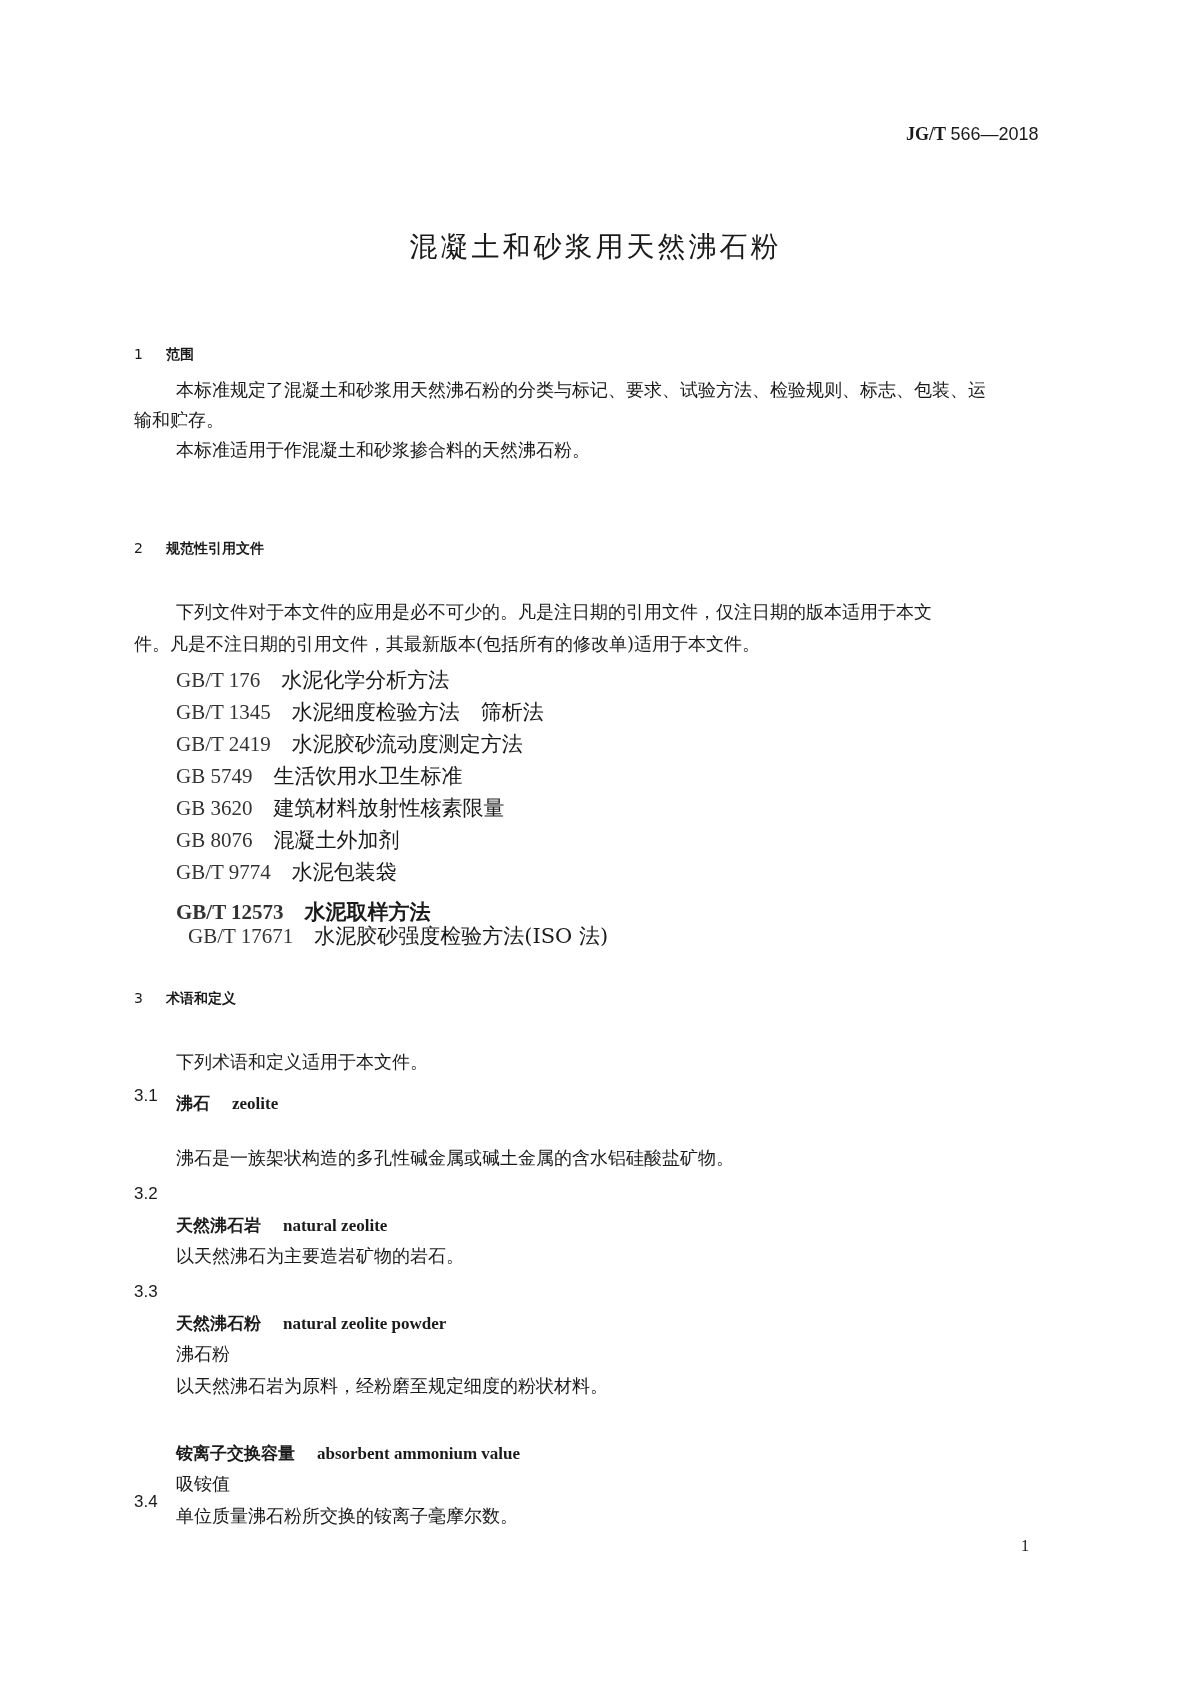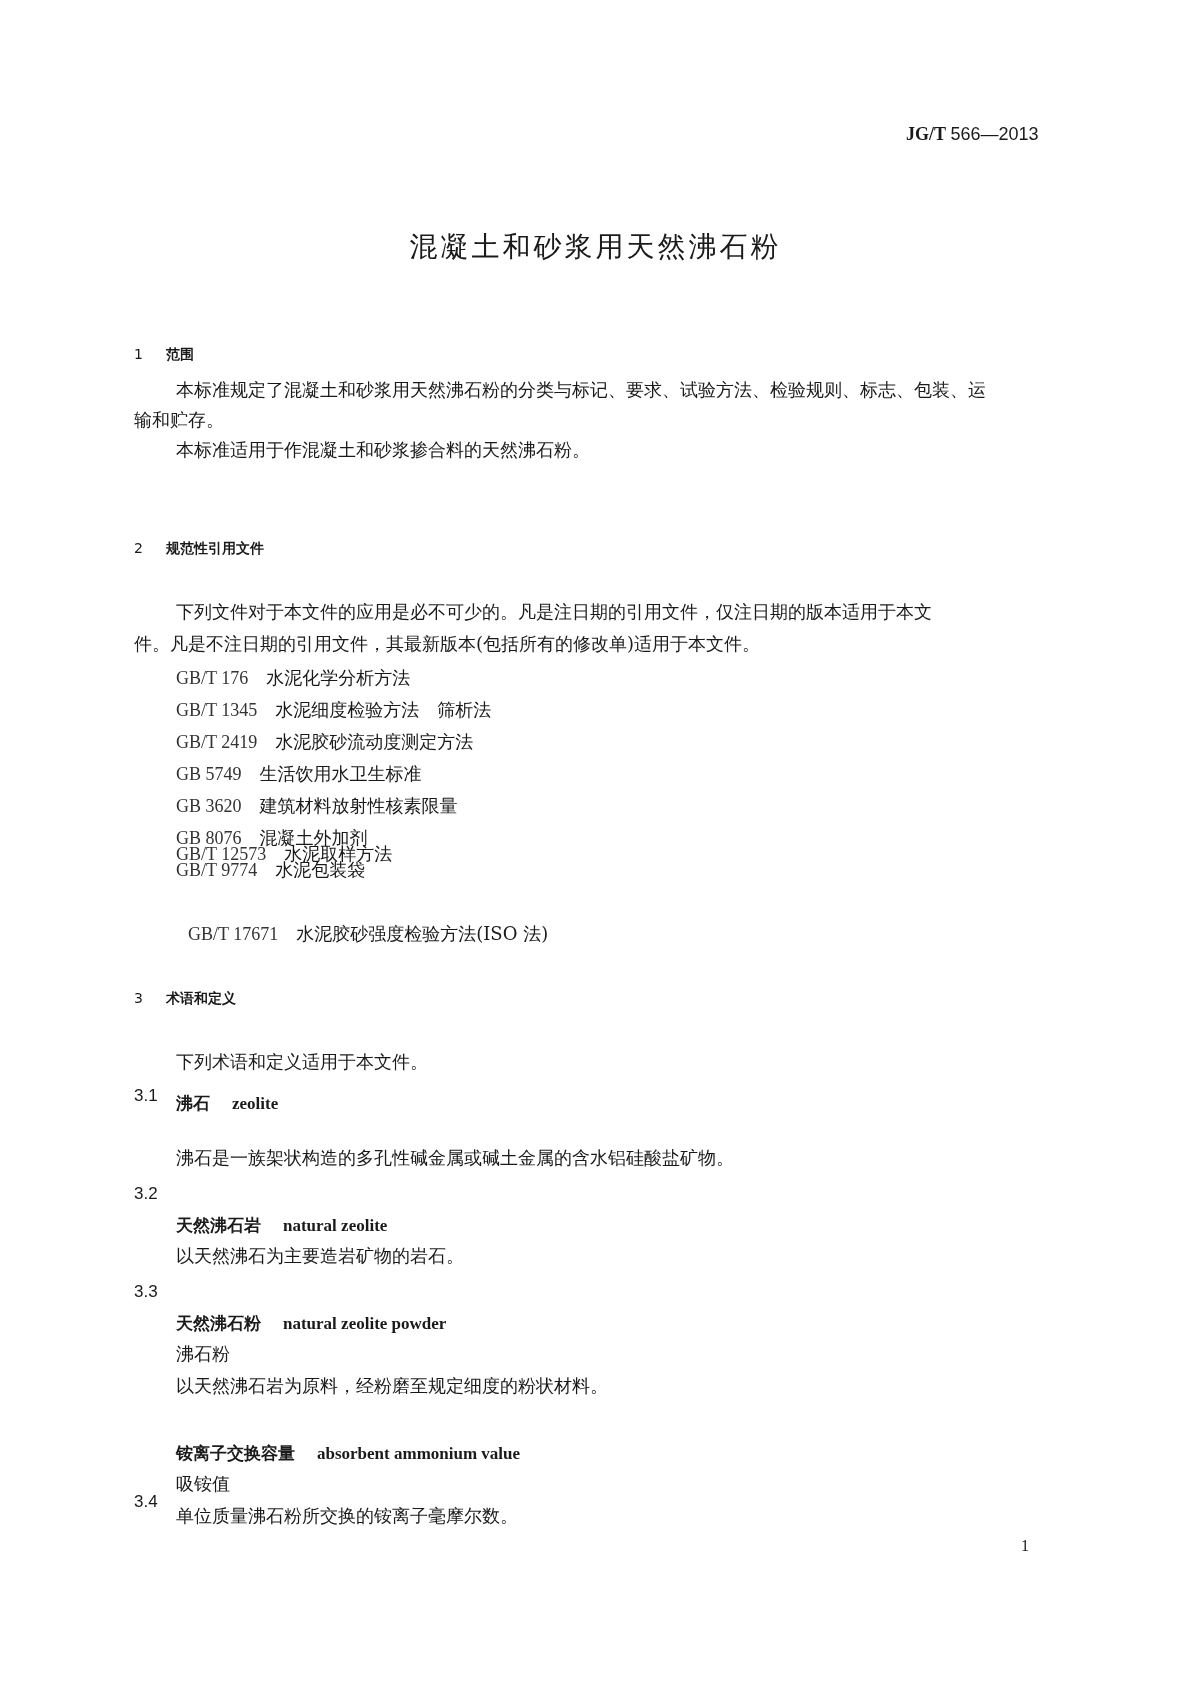--- a/index.html
+++ b/index.html
@@ -9,33 +9,33 @@
   .std-code { left: 906px; top: 124px; font-size: 18px; font-family: "Liberation Serif", serif; }
   .std-code .jg { font-weight: bold; }
   .std-code .num { font-family: "Liberation Sans", sans-serif; }
   .doc-title { left: 0; width: 1191px; text-align: center; top: 228px; font-size: 28px; letter-spacing: 3px;
                font-family: "DejaVu Sans", sans-serif; }
   .sec-head { left: 134px; font-size: 14px; font-family: "DejaVu Sans", sans-serif; font-weight: bold; }
   .sec-head .no { display: inline-block; width: 32px; font-weight: normal; }
   .para { font-size: 18px; line-height: 32px; }
   .p-indent { left: 176px; }
   .p-left { left: 134px; }
-  .ref-line { left: 176px; font-size: 18px; }
+  .ref-line { left: 176px; font-size: 21px; }
   .ref-line .code { display: inline-block; font-family: "Liberation Serif", serif; color: #333; }
   .clause-no { left: 134px; font-size: 17px; font-family: "Liberation Sans", sans-serif; }
   .term { left: 176px; font-size: 17px; font-weight: bold; }
   .term .en { font-family: "Liberation Serif", serif; margin-left: 22px; }
   .page-no { left: 1021px; top: 1537px; font-size: 16px; font-family: "Liberation Serif", serif; }
 </style>
 </head>
 <body>
 
 <div class="abs std-code">
   <span class="jg">JG/T</span>
-  <span class="num">566—2013</span>
+  <span class="num">566—2018</span>
 </div>
 
 <div class="abs doc-title">混凝土和砂浆用天然沸石粉</div>
 
 <div class="abs sec-head" style="top:346px;">
   <span class="no">1</span><span>范围</span>
 </div>
 <div class="abs para p-indent" style="top:374px;">本标准规定了混凝土和砂浆用天然沸石粉的分类与标记、要求、试验方法、检验规则、标志、包装、运</div>
 <div class="abs para p-left" style="top:404px;">输和贮存。</div>
 <div class="abs para p-indent" style="top:434px;">本标准适用于作混凝土和砂浆掺合料的天然沸石粉。</div>
@@ -60,21 +60,21 @@
 </div>
 <div class="abs ref-line" style="top:794px;">
   <span class="code">GB 3620</span>　<span>建筑材料放射性核素限量</span>
 </div>
 <div class="abs ref-line" style="top:826px;">
   <span class="code">GB 8076</span>　<span>混凝土外加剂</span>
 </div>
 <div class="abs ref-line" style="top:858px;">
   <span class="code">GB/T 9774</span>　<span>水泥包装袋</span>
 </div>
-<div class="abs ref-line" style="top:842px;">
+<div class="abs ref-line" style="top:898px;font-weight:bold;">
   <span class="code">GB/T 12573</span>　<span>水泥取样方法</span>
 </div>
 <div class="abs ref-line" style="top:922px;margin-left:12px;">
   <span class="code">GB/T 17671</span>　<span>水泥胶砂强度检验方法(ISO 法)</span>
 </div>
 
 <div class="abs sec-head" style="top:990px;">
   <span class="no">3</span><span>术语和定义</span>
 </div>
 <div class="abs para p-indent" style="top:1046px;">下列术语和定义适用于本文件。</div>

